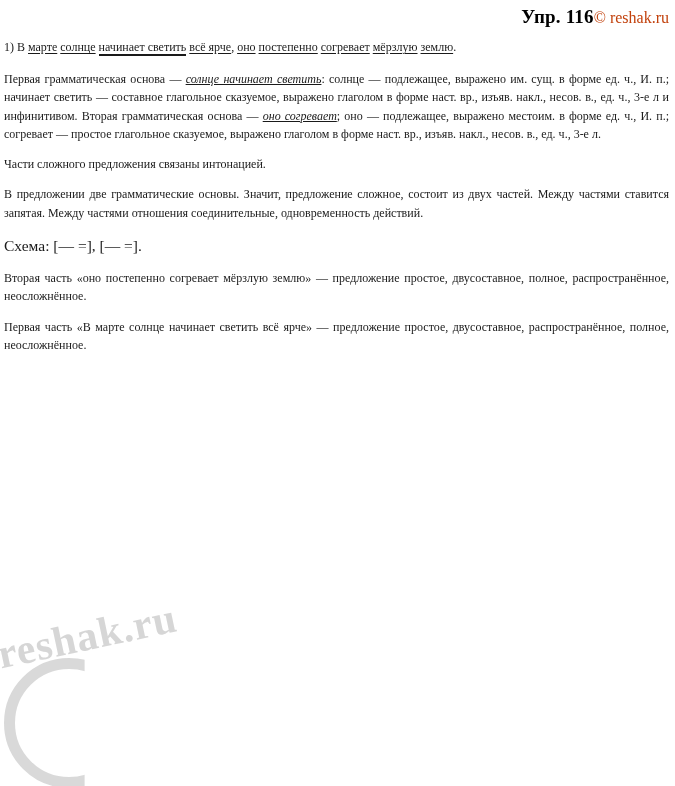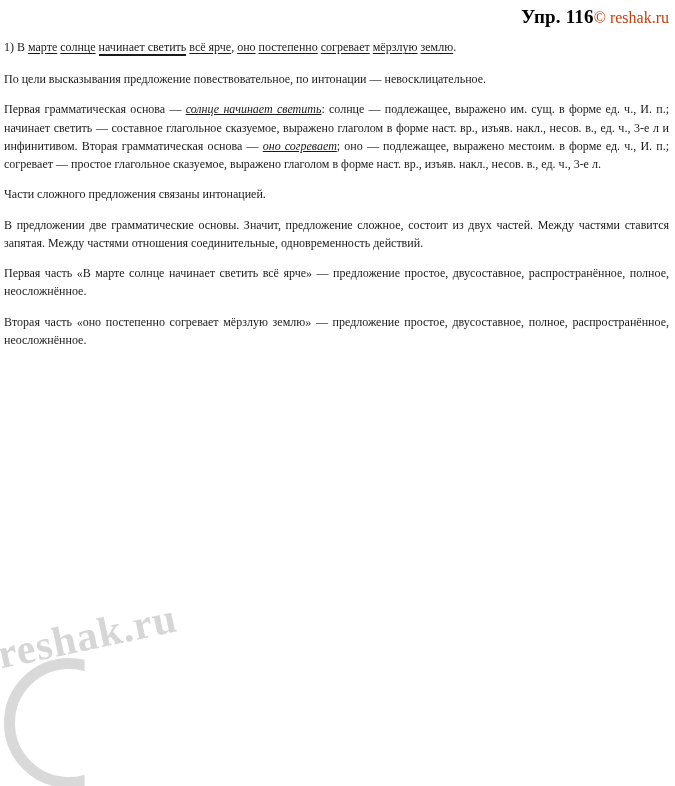--- a/index.html
+++ b/index.html
@@ -127,29 +127,32 @@
       <span class="u">солнце</span>
       <span class="u-dbl">начинает светить</span>
       <span class="u">всё ярче</span><span>,</span>
       <span class="u">оно</span>
       <span class="u">постепенно</span>
       <span class="u">согревает</span>
       <span class="u">мёрзлую</span>
       <span class="u">землю</span><span>.</span>
     </p>
 
-    <p class="para">По цели высказывания предложение повествовательное, по интонации — невосклицательное.</p>
 
     <p class="para">
       <span>Первая грамматическая основа — </span><span class="ital">солнце начинает светить</span><span>: солнце — подлежащее, выражено им. сущ. в форме ед. ч., И. п.; начинает светить — составное глагольное сказуемое, выражено глаголом в форме наст. вр., изъяв. накл., несов. в., ед. ч., 3-е л и инфинитивом. Вторая грамматическая основа — </span><span class="ital">оно согревает</span><span>; оно — подлежащее, выражено местоим. в форме ед. ч., И. п.; согревает — простое глагольное сказуемое, выражено глаголом в форме наст. вр., изъяв. накл., несов. в., ед. ч., 3-е л.</span>
     </p>
 
     <p class="para">Части сложного предложения связаны интонацией.</p>
 
     <p class="para">В предложении две грамматические основы. Значит, предложение сложное, состоит из двух частей. Между частями ставится запятая. Между частями отношения соединительные, одновременность действий.</p>
 
+    <p class="scheme-line">
+      <span>Схема:</span>
+      <span>[— =], [— =].</span>
+    </p>
+
+    <p class="para">Вторая часть «оно постепенно согревает мёрзлую землю» — предложение простое, двусоставное, полное, распространённое, неосложнённое.</p>
 
     <p class="para">Первая часть «В марте солнце начинает светить всё ярче» — предложение простое, двусоставное, распространённое, полное, неосложнённое.</p>
-
-    <p class="para">Вторая часть «оно постепенно согревает мёрзлую землю» — предложение простое, двусоставное, полное, распространённое, неосложнённое.</p>
 
   </div>
 </div>
 
 </body></html>

